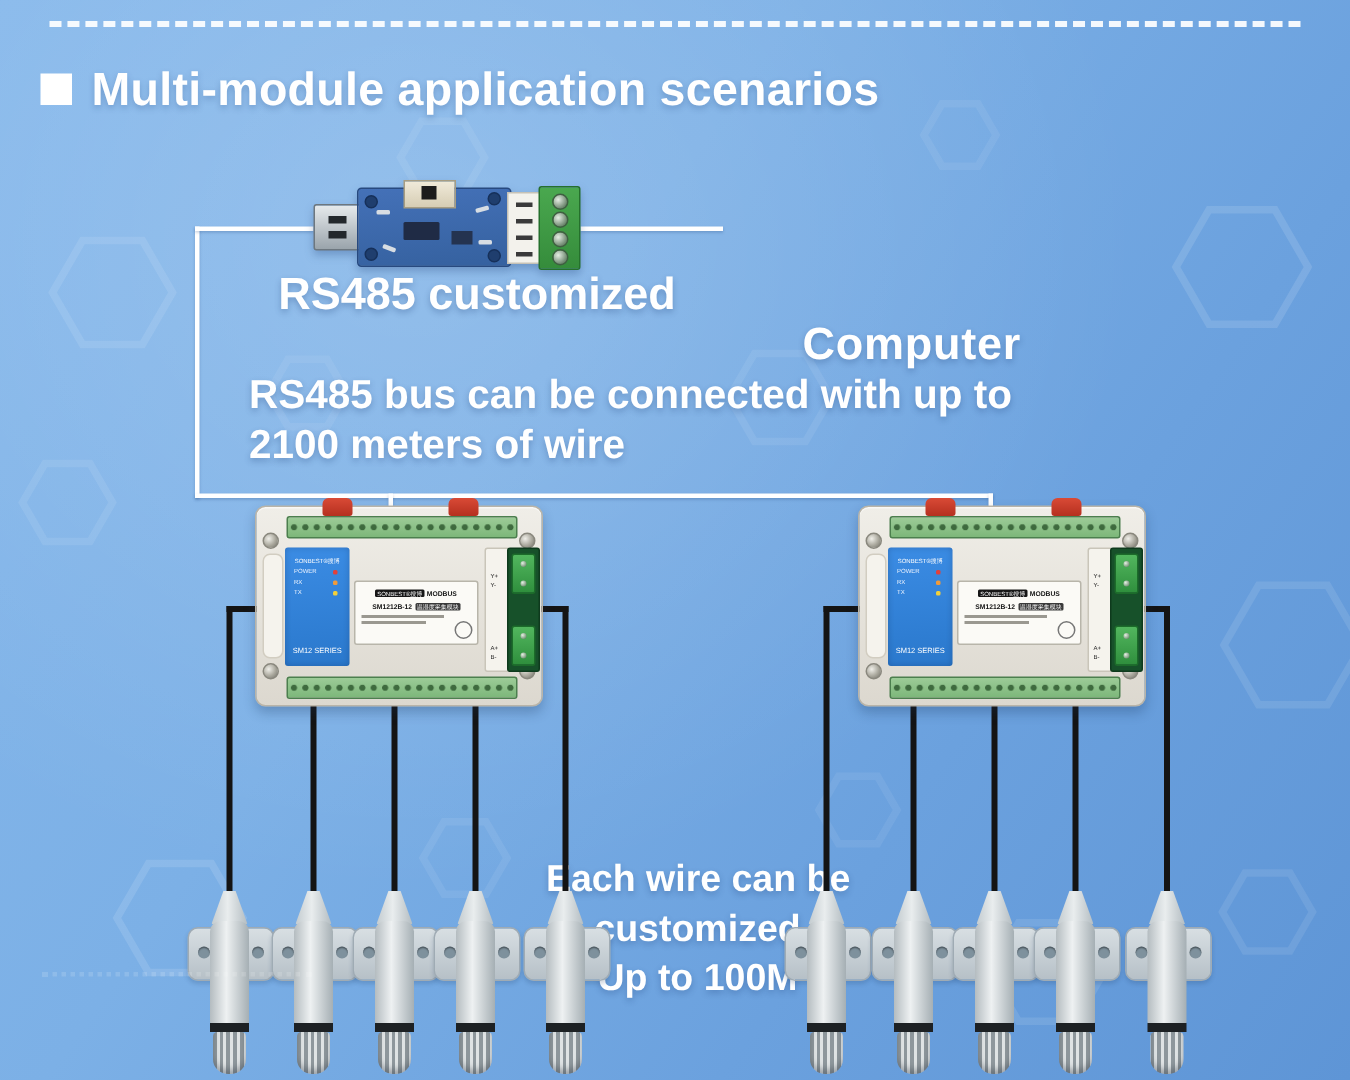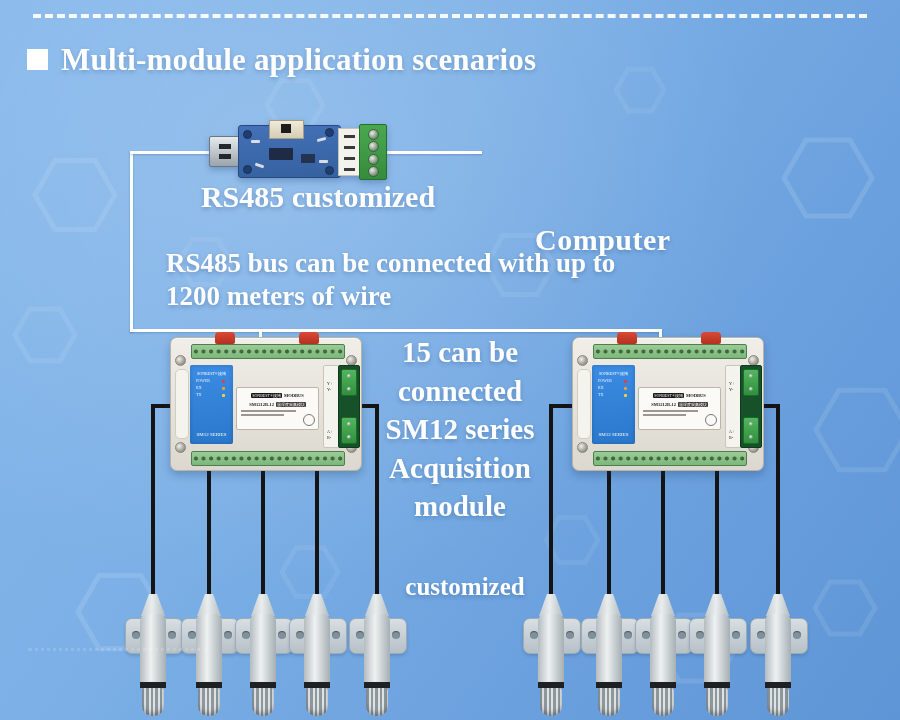--- a/index.html
+++ b/index.html
@@ -1,38 +1,38 @@
 <!DOCTYPE html>
 <html><head>
 <meta charset="utf-8">
 <style>
   html,body{margin:0;padding:0;background:#333;}
   #stage{position:relative;width:900px;height:720px;overflow:hidden;
-    font-family:Liberation Serif, serif;
+    font-family:Liberation Sans, sans-serif;
     background:
       radial-gradient(ellipse at 30% 22%, rgba(255,255,255,.16), transparent 55%),
       linear-gradient(125deg,#86b8eb 0%,#7cb0e6 38%,#6ba1de 70%,#5e95d6 100%);}
   #hexes{position:absolute;left:0;top:0;width:900px;height:720px;pointer-events:none;}
 
   
   #topdash{position:absolute;left:33px;top:14px;width:834px;height:0;
     border-top:4px dashed rgba(255,255,255,.92);}
   #title{position:absolute;left:27px;top:42px;display:flex;gap:13px;align-items:flex-start;
     color:#fff;font-size:31px;font-weight:bold;letter-spacing:.2px;
     text-shadow:0 2px 4px rgba(25,60,115,.25);}
   #title .sq{width:21px;height:21px;background:#fff;margin-top:7px;}
 
   
   .wline{position:absolute;background:#fff;box-shadow:0 1px 2px rgba(25,60,115,.25);}
 
   
   .note{position:absolute;color:#fff;font-weight:bold;white-space:nowrap;
     text-shadow:0 2px 4px rgba(25,60,115,.3);}
   #lbl-converter{left:168px;top:180px;width:300px;text-align:center;font-size:30px;}
-  #lbl-computer{left:535px;top:223px;font-size:30px;letter-spacing:.5px;}
+  #lbl-computer{left:535px;top:213px;font-size:30px;letter-spacing:.5px;}
   #lbl-bus{left:166px;top:247px;font-size:27px;line-height:33px;}
   #note-center{left:349px;top:333px;width:222px;text-align:center;font-size:29px;line-height:38.5px;}
   #note-wire{left:364px;top:570px;width:202px;text-align:center;font-size:25px;line-height:33px;}
 
   
   #converter{position:absolute;left:209px;top:120px;width:178px;height:62px;
     filter:drop-shadow(0 3px 3px rgba(25,60,115,.3));}
   #converter .usb{position:absolute;left:0;top:16px;width:31px;height:29px;
     background:linear-gradient(180deg,#e6eaec,#9aa4ab);border:1px solid #6d777f;border-radius:2px;}
   #converter .usb i{position:absolute;width:12px;height:5px;background:#23282c;left:9px;}
@@ -188,31 +188,26 @@
       <span class="tscrew" style="top:16px"></span>
       <span class="tscrew" style="top:29px"></span>
       <span class="tscrew" style="top:41px"></span>
     </div>
   </div>
 
   <div id="lbl-converter" class="note">RS485 customized</div>
   <div id="lbl-computer" class="note">Computer</div>
   <div id="lbl-bus" class="note">
     <div>RS485 bus can be connected with up to</div>
-    <div>1200 meters of wire</div>
-  </div>
-  <div id="note-center" class="note">
-    <div>15 can be</div>
-    <div>connected</div>
-    <div>SM12 series</div>
-    <div>Acquisition</div>
-    <div>module</div>
+    <div>2100 meters of wire</div>
   </div>
   <div id="note-wire" class="note">
+    <div>Each wire can be</div>
     <div>customized</div>
+    <div>Up to 100M</div>
   </div>
 
   <div id="wires">
       <div class="wire" style="left: 151px; top: 404px; width: 21px; height: 4px;"></div>
       <div class="wire" style="left: 151px; top: 404px; width: 4px; height: 202px;"></div>
       <div class="wire" style="left: 358px; top: 404px; width: 21px; height: 4px;"></div>
       <div class="wire" style="left: 375px; top: 404px; width: 4px; height: 202px;"></div>
       <div class="wire" style="left: 207px; top: 460px; width: 4px; height: 146px;"></div>
       <div class="wire" style="left: 261px; top: 460px; width: 4px; height: 146px;"></div>
       <div class="wire" style="left: 315px; top: 460px; width: 4px; height: 146px;"></div>

